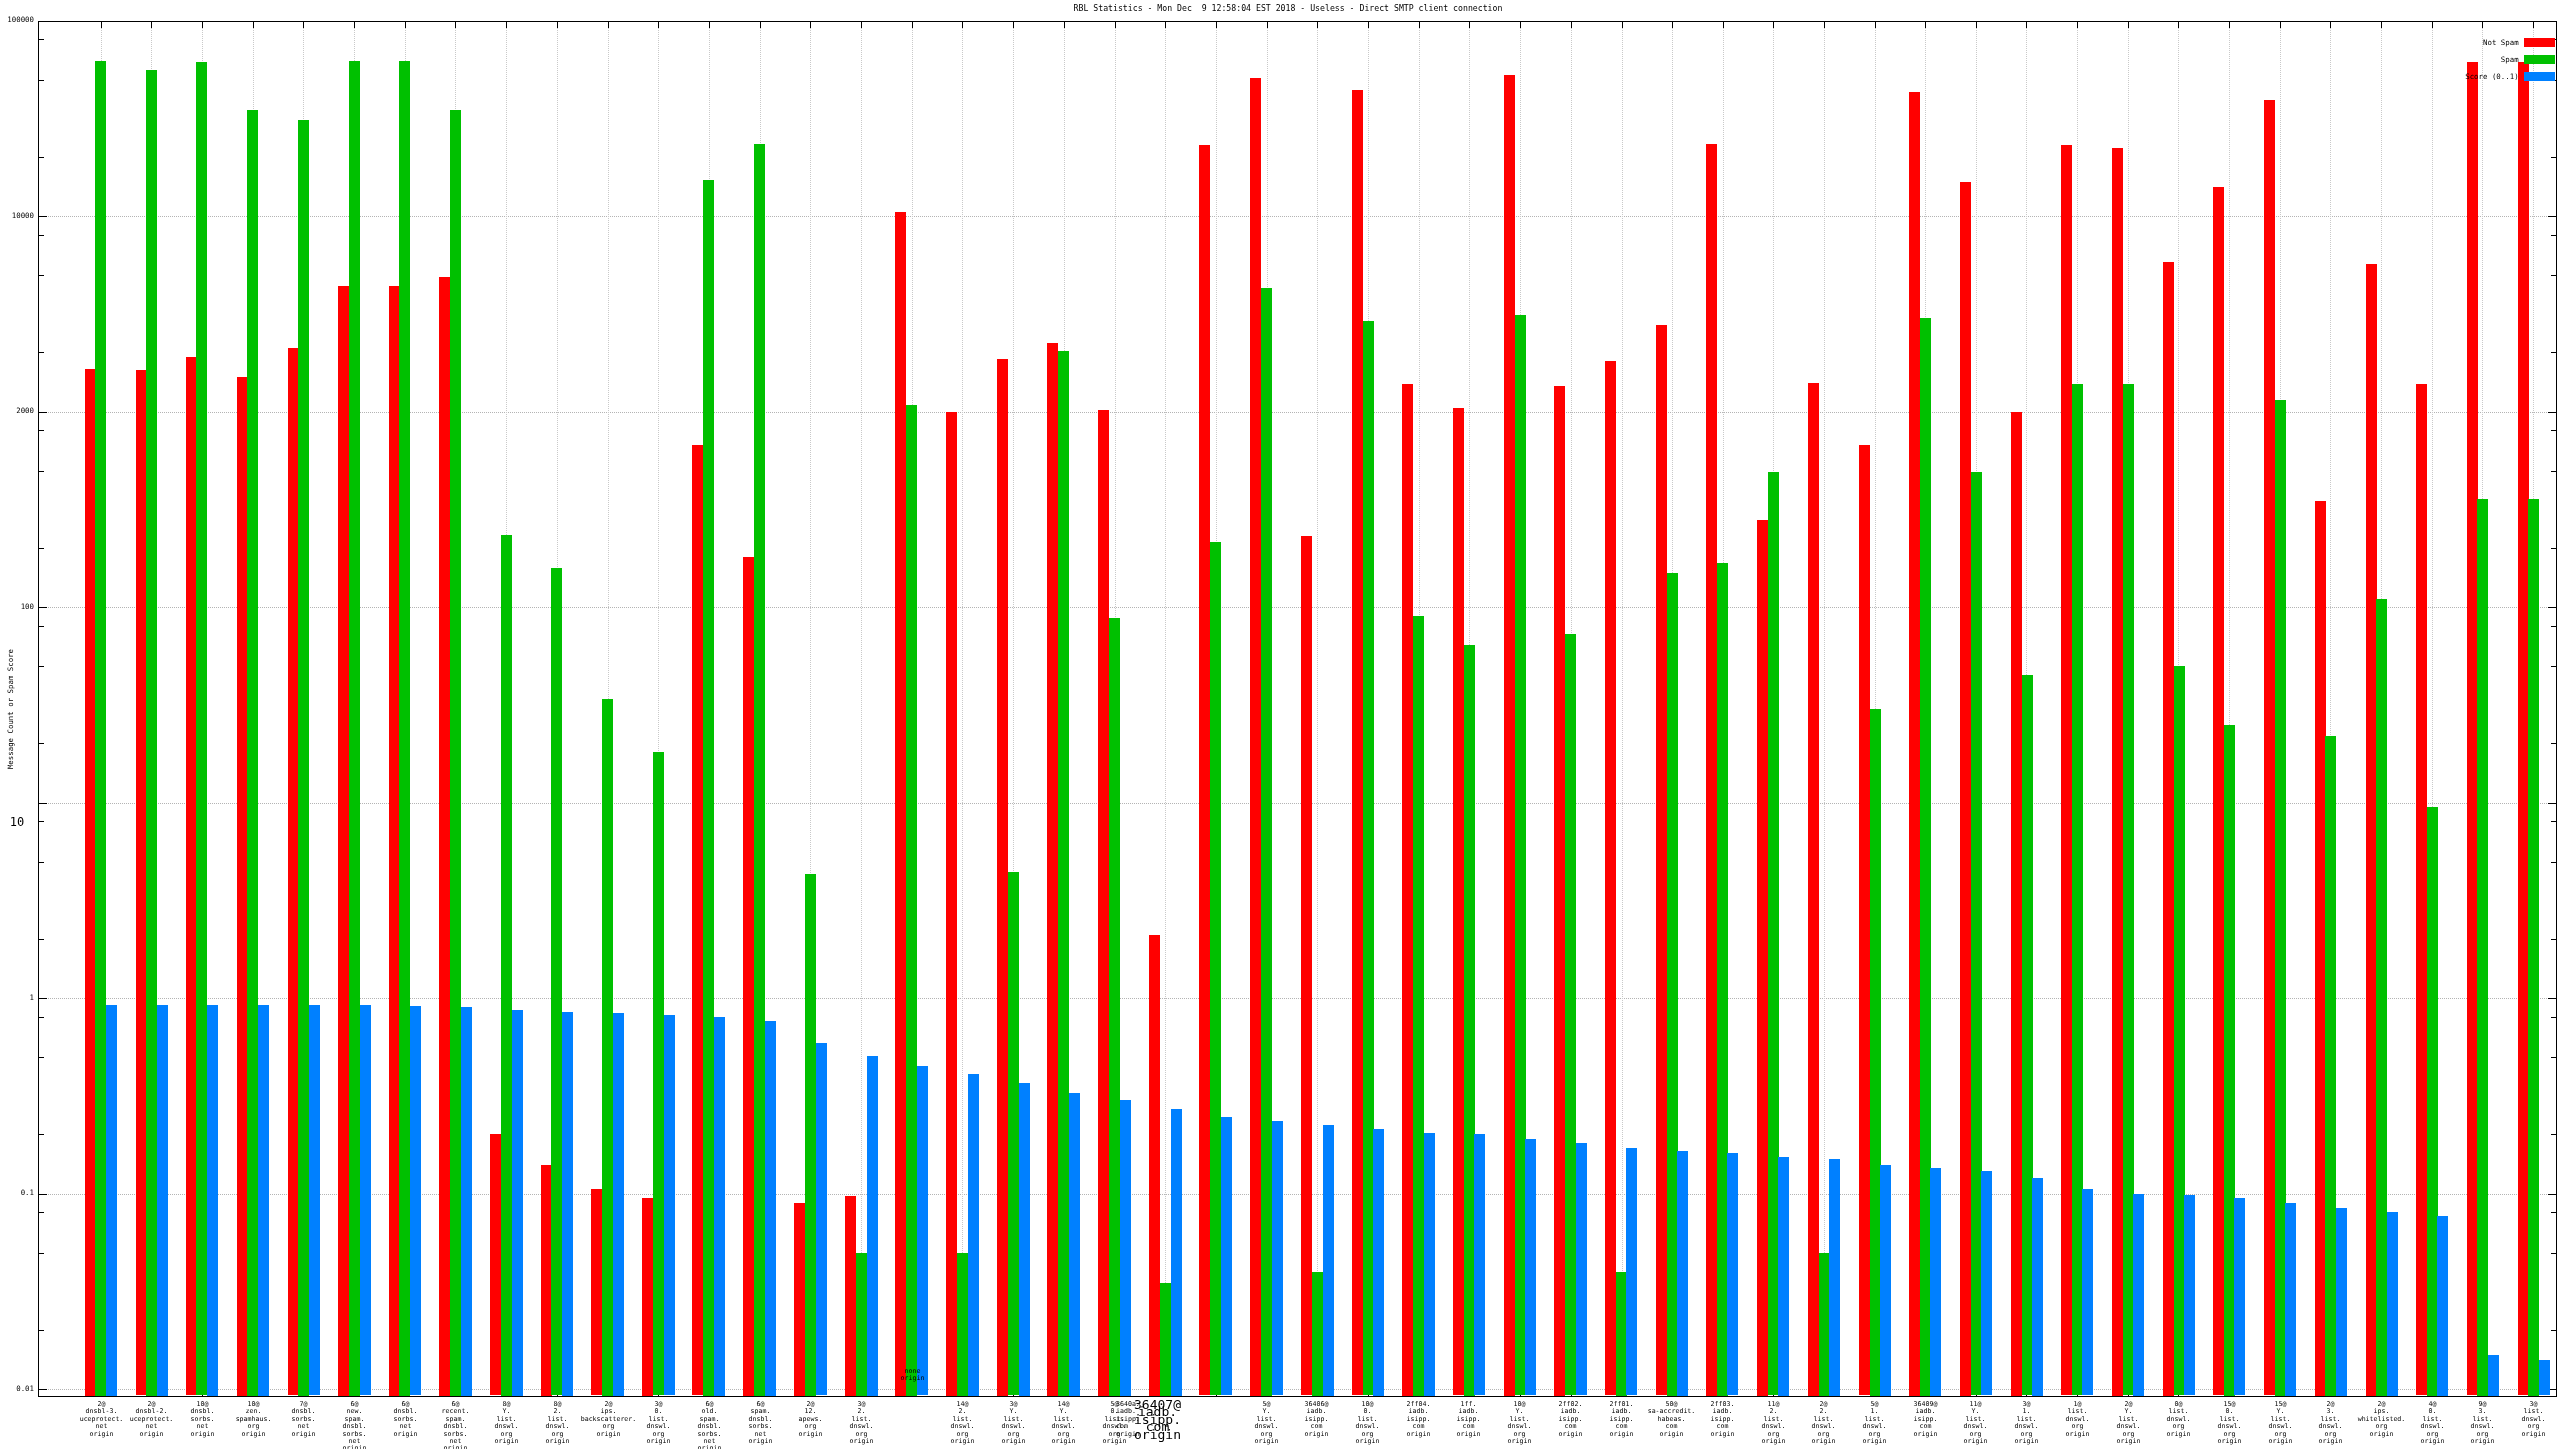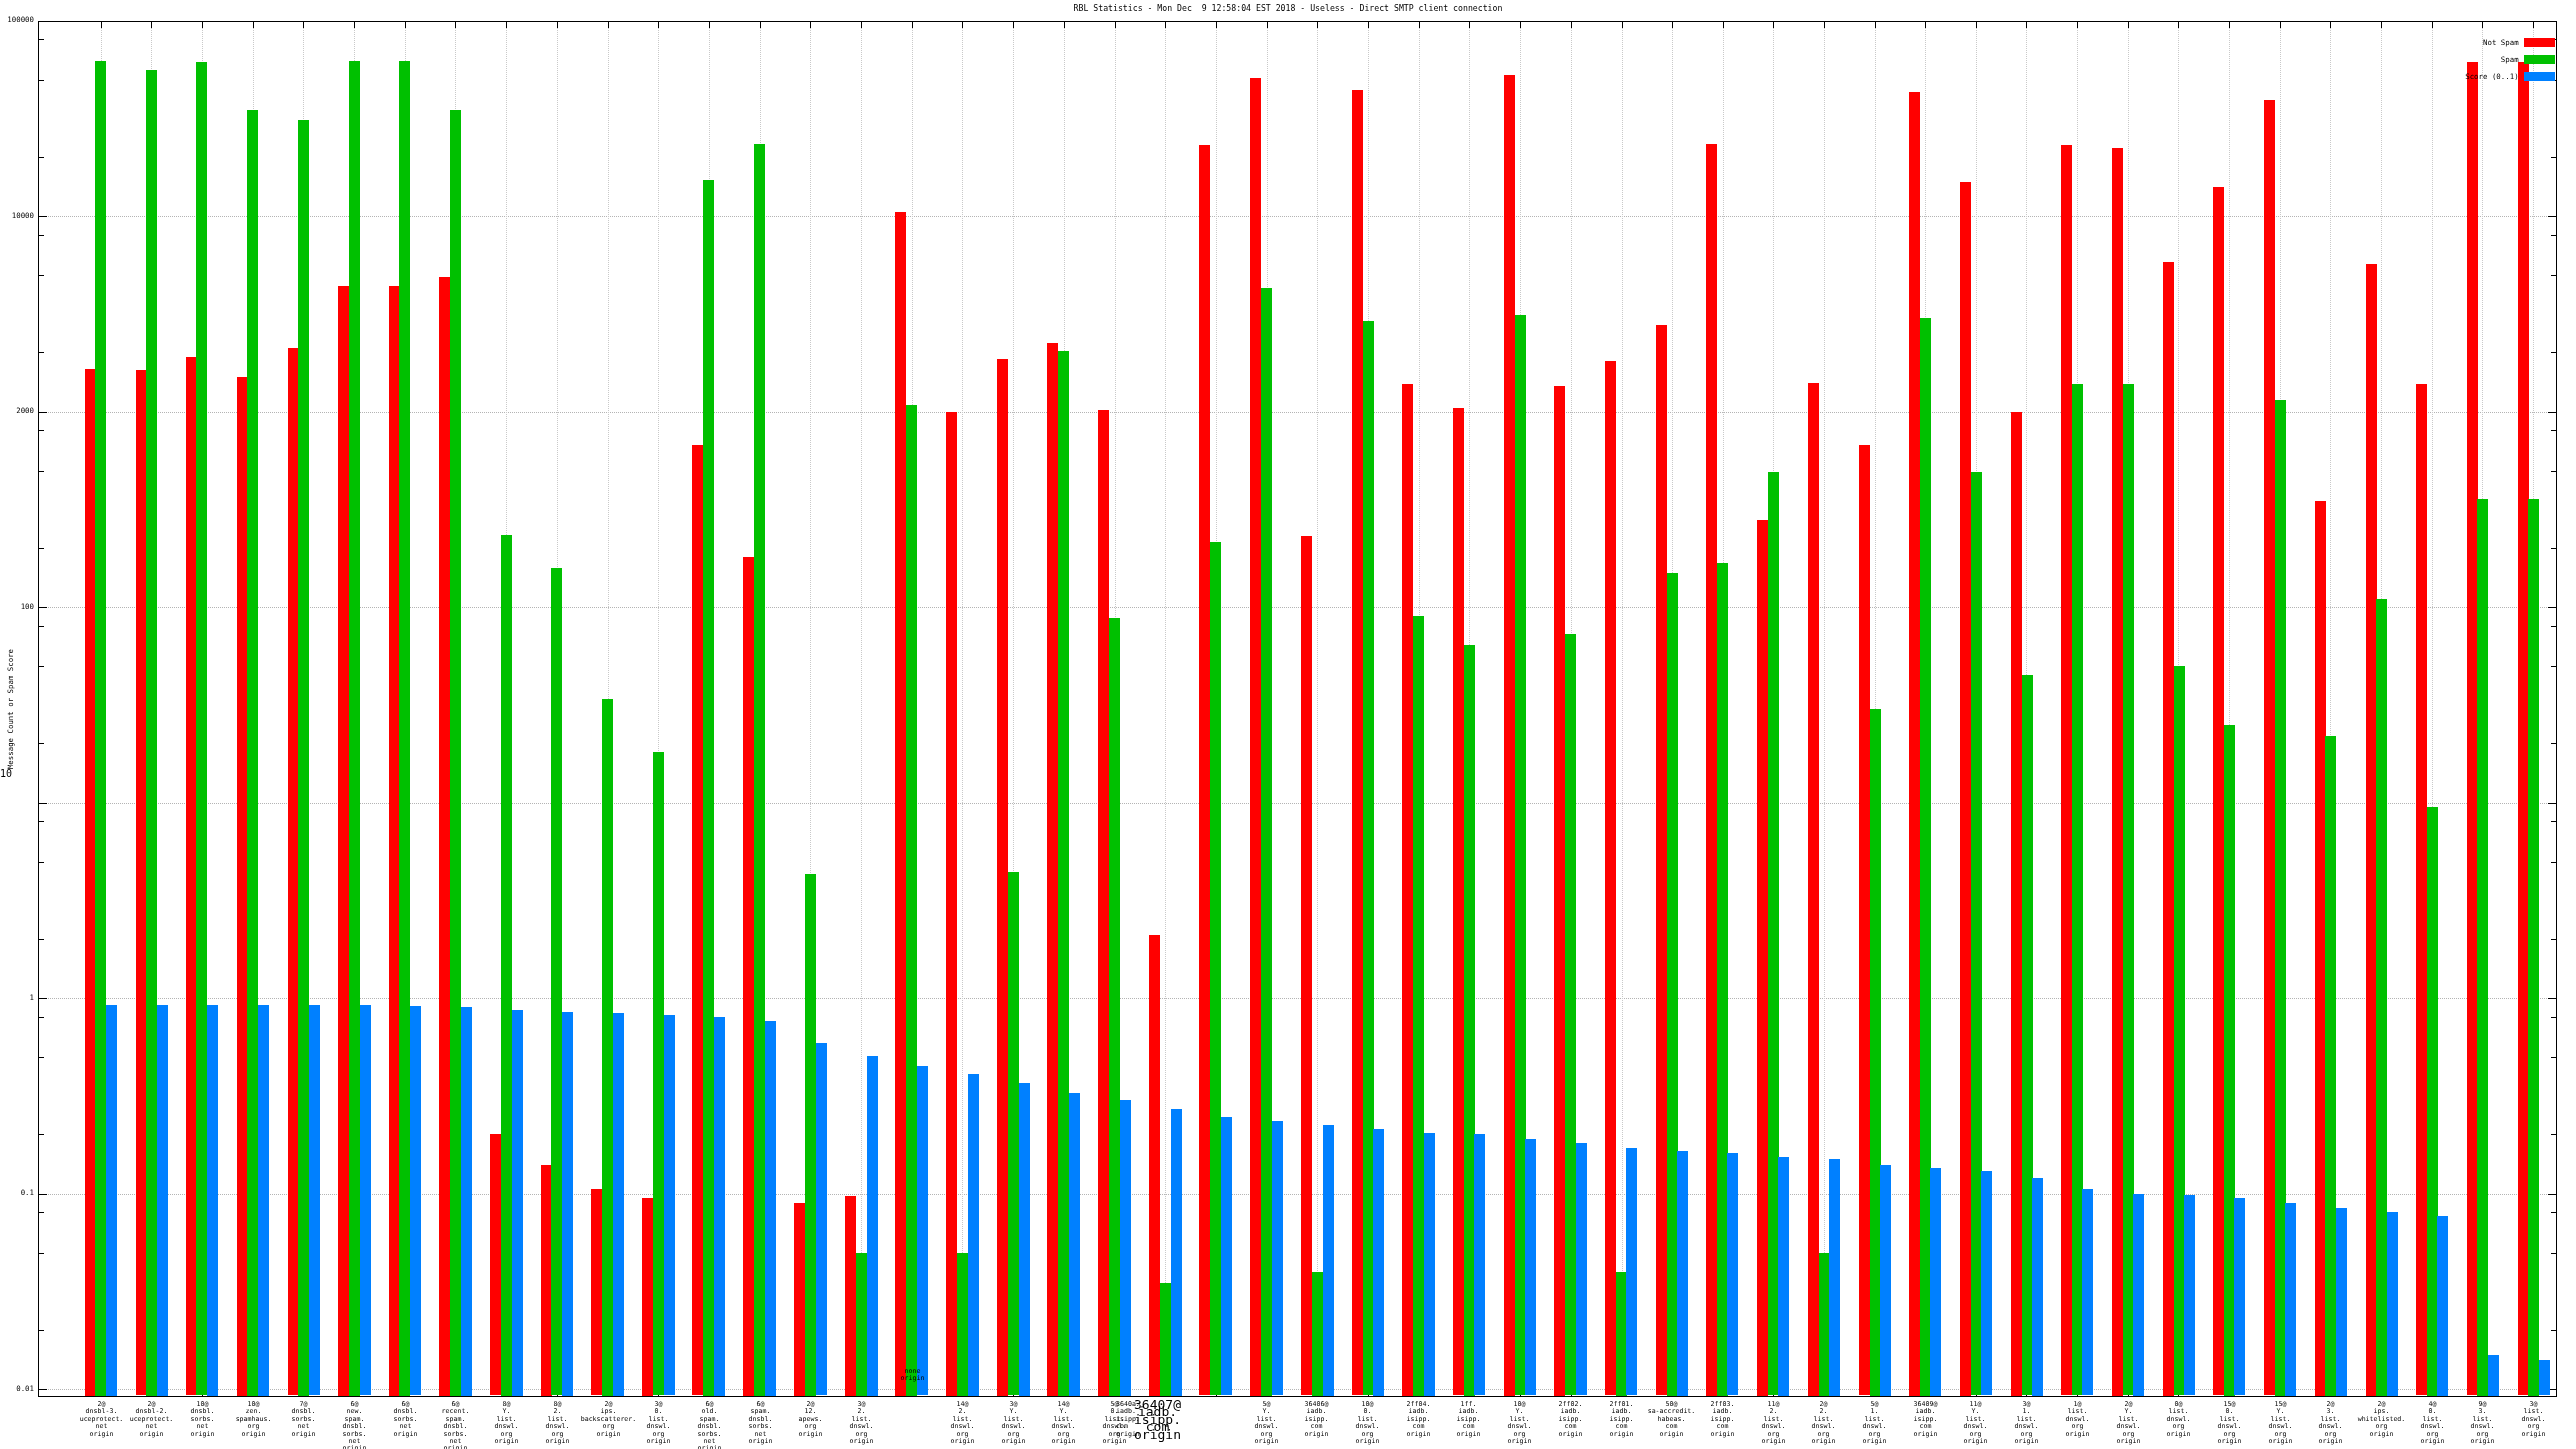--- a/index.html
+++ b/index.html
@@ -42,21 +42,21 @@
     <div style="position: absolute; left: 39px; top: 412px; width: 8.2px; height: 0.8px; background: rgb(0, 0, 0);"></div>
     <div style="position: absolute; left: 2548px; top: 412px; width: 8.2px; height: 0.8px; background: rgb(0, 0, 0);"></div>
     <div style="position: absolute; left: 0px; top: 407px; width: 34px; text-align: right; font-size: 7.4px; line-height: 8.2px;">2000</div>
     <div style="position: absolute; left: 39px; top: 607px; width: 2518px; height: 0px; border-top: 0.8px dotted rgb(180, 180, 180);"></div>
     <div style="position: absolute; left: 39px; top: 607px; width: 8.2px; height: 0.8px; background: rgb(0, 0, 0);"></div>
     <div style="position: absolute; left: 2548px; top: 607px; width: 8.2px; height: 0.8px; background: rgb(0, 0, 0);"></div>
     <div style="position: absolute; left: 0px; top: 603px; width: 34px; text-align: right; font-size: 7.4px; line-height: 8.2px;">100</div>
     <div style="position: absolute; left: 39px; top: 803px; width: 2518px; height: 0px; border-top: 0.8px dotted rgb(180, 180, 180);"></div>
     <div style="position: absolute; left: 39px; top: 803px; width: 8.2px; height: 0.8px; background: rgb(0, 0, 0);"></div>
     <div style="position: absolute; left: 2548px; top: 803px; width: 8.2px; height: 0.8px; background: rgb(0, 0, 0);"></div>
-    <div style="position: absolute; left: 0px; top: 770px; width: 34px; text-align: left; font-size: 10px; line-height: 8.2px;">10</div>
+    <div style="position: absolute; left: 0px; top: 818px; width: 34px; text-align: center; font-size: 12px; line-height: 8.2px;">10</div>
     <div style="position: absolute; left: 39px; top: 998px; width: 2518px; height: 0px; border-top: 0.8px dotted rgb(180, 180, 180);"></div>
     <div style="position: absolute; left: 39px; top: 998px; width: 8.2px; height: 0.8px; background: rgb(0, 0, 0);"></div>
     <div style="position: absolute; left: 2548px; top: 998px; width: 8.2px; height: 0.8px; background: rgb(0, 0, 0);"></div>
     <div style="position: absolute; left: 0px; top: 994px; width: 34px; text-align: right; font-size: 7.4px; line-height: 8.2px;">1</div>
     <div style="position: absolute; left: 39px; top: 1194px; width: 2518px; height: 0px; border-top: 0.8px dotted rgb(180, 180, 180);"></div>
     <div style="position: absolute; left: 39px; top: 1194px; width: 8.2px; height: 0.8px; background: rgb(0, 0, 0);"></div>
     <div style="position: absolute; left: 2548px; top: 1194px; width: 8.2px; height: 0.8px; background: rgb(0, 0, 0);"></div>
     <div style="position: absolute; left: 0px; top: 1189px; width: 34px; text-align: right; font-size: 7.4px; line-height: 8.2px;">0.1</div>
     <div style="position: absolute; left: 39px; top: 1389px; width: 2518px; height: 0px; border-top: 0.8px dotted rgb(180, 180, 180);"></div>
     <div style="position: absolute; left: 39px; top: 1389px; width: 8.2px; height: 0.8px; background: rgb(0, 0, 0);"></div>

